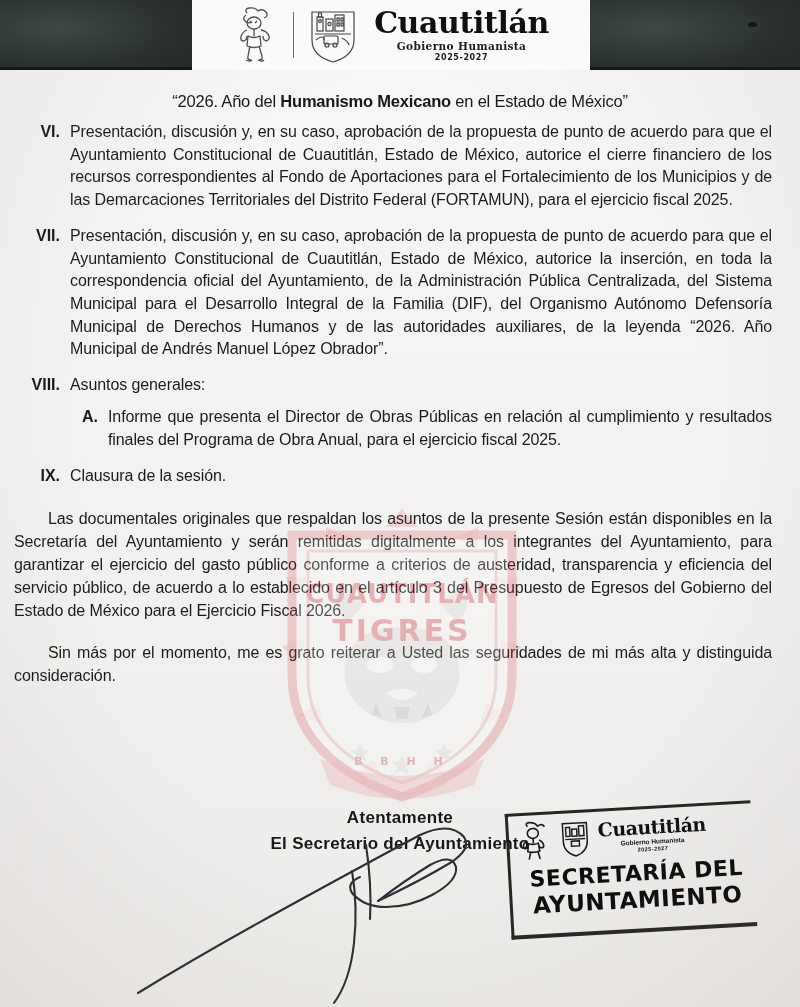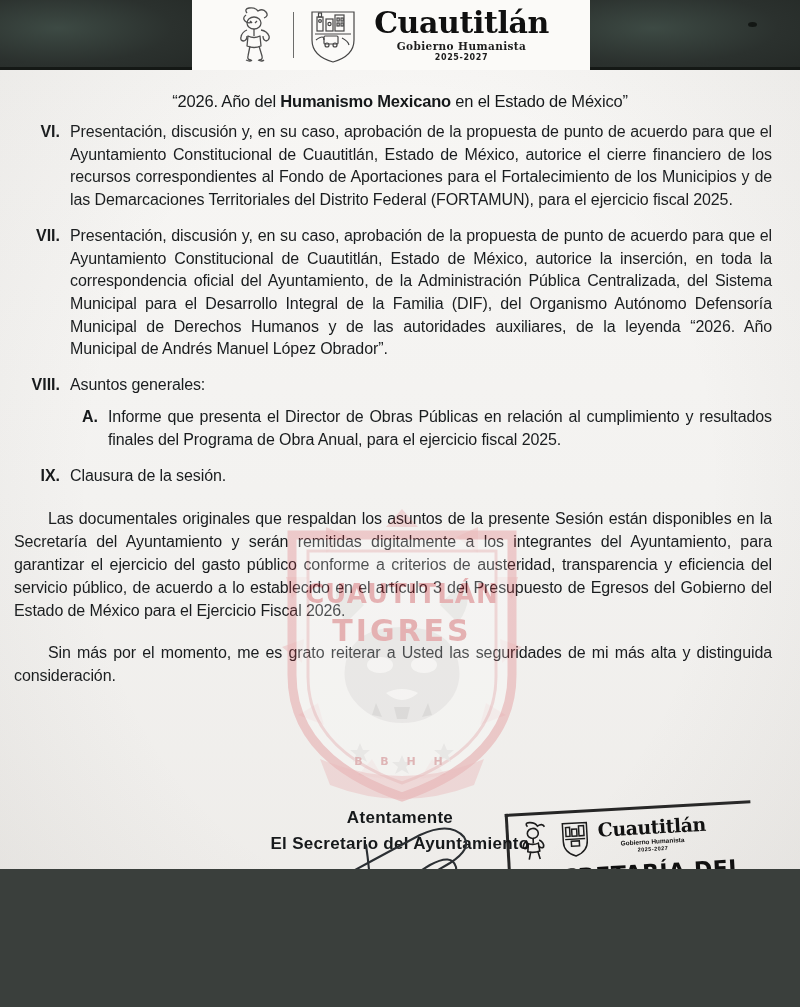--- a/index.html
+++ b/index.html
@@ -11,21 +11,21 @@
     width: 800px;
     height: 1007px;
     font-family: "Liberation Sans", sans-serif;
     overflow: hidden;
   }
 
   
   #page {
     position: relative;
     width: 800px;
-    height: 869px;
+    height: 1007px;
     background: #f4f3f1;
     overflow: hidden;
   }
 
   
   .dark-band {
     position: absolute;
     top: 0;
     height: 70px;
     background:

